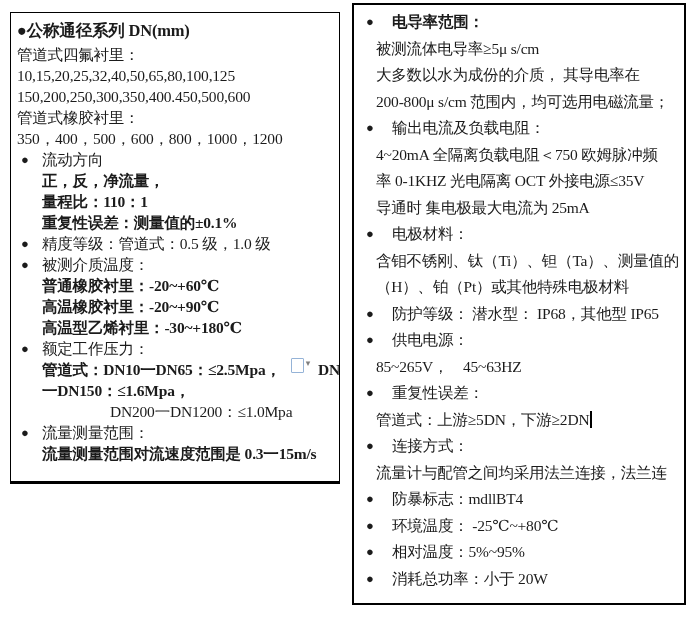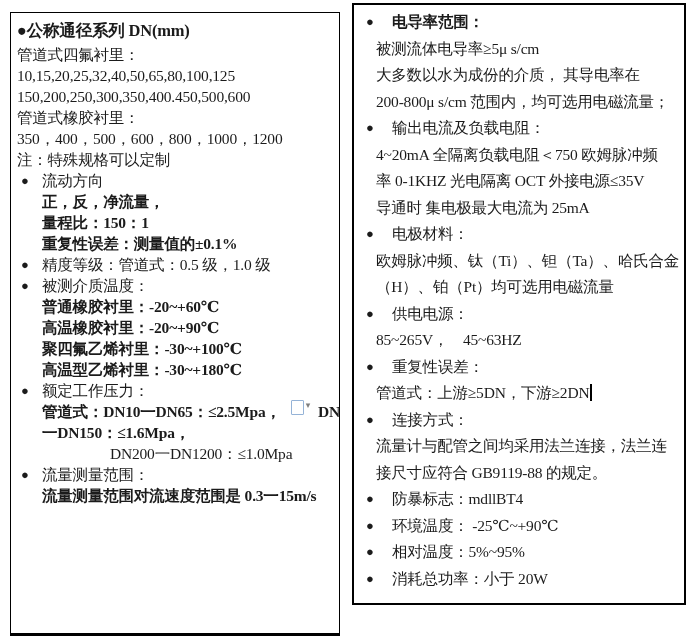--- a/index.html
+++ b/index.html
@@ -12,21 +12,21 @@
     overflow:hidden;
   }
   .box{
     position:absolute;
     background:#ffffff;
     border:1px solid #000000;
     box-sizing:border-box;
     overflow:hidden;
   }
   .left-box{
-    left:10px;top:12px;width:330px;height:624px;
+    left:10px;top:12px;width:330px;height:472px;
     border-bottom-width:3px;
     padding:5px 2px 0 4px;
   }
   .right-box{
     left:352px;top:3px;width:334px;height:602px;
     border-width:2px;
     padding:4px 2px 0 6px;
   }
   .line{
     white-space:pre;
@@ -91,55 +91,53 @@
 <body>
 
 <div class="page">
   <div class="box left-box lcol" id="left-col">
       <div class="line title"><span>●公称通径系列 DN(mm)</span></div>
       <div class="line plain"><span>管道式四氟衬里：</span></div>
       <div class="line plain"><span>10,15,20,25,32,40,50,65,80,100,125</span></div>
       <div class="line plain"><span>150,200,250,300,350,400.450,500,600</span></div>
       <div class="line plain"><span>管道式橡胶衬里：</span></div>
       <div class="line plain"><span>350，400，500，600，800，1000，1200</span></div>
-      <div class="line plain"><span>注：特殊规格可以定制</span></div>
       <div class="line bullet-line"><span class="bullet">●</span><span>流动方向</span></div>
       <div class="line sub"><span>正，反，净流量，</span></div>
-      <div class="line sub"><span>量程比：150：1</span></div>
+      <div class="line sub"><span>量程比：110：1</span></div>
       <div class="line sub"><span>重复性误差：测量值的±0.1%</span></div>
       <div class="line bullet-line"><span class="bullet">●</span><span>精度等级：管道式：0.5 级，1.0 级</span></div>
       <div class="line bullet-line"><span class="bullet">●</span><span>被测介质温度：</span></div>
       <div class="line sub"><span>普通橡胶衬里：-20~+60℃</span></div>
       <div class="line sub"><span>高温橡胶衬里：-20~+90℃</span></div>
-      <div class="line sub"><span>聚四氟乙烯衬里：-30~+100℃</span></div>
       <div class="line sub"><span>高温型乙烯衬里：-30~+180℃</span></div>
       <div class="line bullet-line"><span class="bullet">●</span><span>额定工作压力：</span></div>
       <div class="line sub"><span>管道式：DN10一DN65：≤2.5Mpa，</span><span class="paste-icon"><span class="pi-page"></span><span class="pi-arrow">▾</span></span><span>DN80</span></div>
       <div class="line sub"><span>一DN150：≤1.6Mpa，</span></div>
       <div class="line sub2"><span>DN200一DN1200：≤1.0Mpa</span></div>
       <div class="line bullet-line"><span class="bullet">●</span><span>流量测量范围：</span></div>
       <div class="line sub"><span>流量测量范围对流速度范围是 0.3一15m/s</span></div>
     </div>
   <div class="box right-box rcol" id="right-col">
       <div class="line bullet-bold"><span class="bullet">●</span><span>电导率范围：</span></div>
       <div class="line sub"><span>被测流体电导率≥5μ s/cm</span></div>
       <div class="line sub"><span>大多数以水为成份的介质， 其导电率在</span></div>
       <div class="line sub"><span>200-800μ s/cm 范围内，均可选用电磁流量；</span></div>
       <div class="line bullet-line"><span class="bullet">●</span><span>输出电流及负载电阻：</span></div>
       <div class="line sub"><span>4~20mA 全隔离负载电阻＜750 欧姆脉冲频</span></div>
       <div class="line sub"><span>率 0-1KHZ 光电隔离 OCT 外接电源≤35V</span></div>
       <div class="line sub"><span>导通时 集电极最大电流为 25mA</span></div>
       <div class="line bullet-line"><span class="bullet">●</span><span>电极材料：</span></div>
-      <div class="line sub"><span>欧姆脉冲频、钛（Ti）、钽（Ta）、哈氏合金</span></div>
-      <div class="line sub"><span>（H）、铂（Pt）均可选用电磁流量</span></div>
+      <div class="line sub"><span>含钼不锈刚、钛（Ti）、钽（Ta）、测量值的</span></div>
+      <div class="line sub"><span>（H）、铂（Pt）或其他特殊电极材料</span></div>
+      <div class="line bullet-line"><span class="bullet">●</span><span>防护等级： 潜水型： IP68，其他型 IP65</span></div>
       <div class="line bullet-line"><span class="bullet">●</span><span>供电电源：</span></div>
       <div class="line sub"><span>85~265V，    45~63HZ</span></div>
       <div class="line bullet-line"><span class="bullet">●</span><span>重复性误差：</span></div>
       <div class="line sub"><span>管道式：上游≥5DN，下游≥2DN</span><span class="text-cursor"></span></div>
       <div class="line bullet-line"><span class="bullet">●</span><span>连接方式：</span></div>
       <div class="line sub"><span>流量计与配管之间均采用法兰连接，法兰连</span></div>
-      <div class="line sub"><span>接尺寸应符合 GB9119-88 的规定。</span></div>
       <div class="line bullet-line"><span class="bullet">●</span><span>防暴标志：mdllBT4</span></div>
-      <div class="line bullet-line"><span class="bullet">●</span><span>环境温度： -25℃~+90℃</span></div>
+      <div class="line bullet-line"><span class="bullet">●</span><span>环境温度： -25℃~+80℃</span></div>
       <div class="line bullet-line"><span class="bullet">●</span><span>相对温度：5%~95%</span></div>
       <div class="line bullet-line"><span class="bullet">●</span><span>消耗总功率：小于 20W</span></div>
     </div>
 </div>
 
 </body></html>

